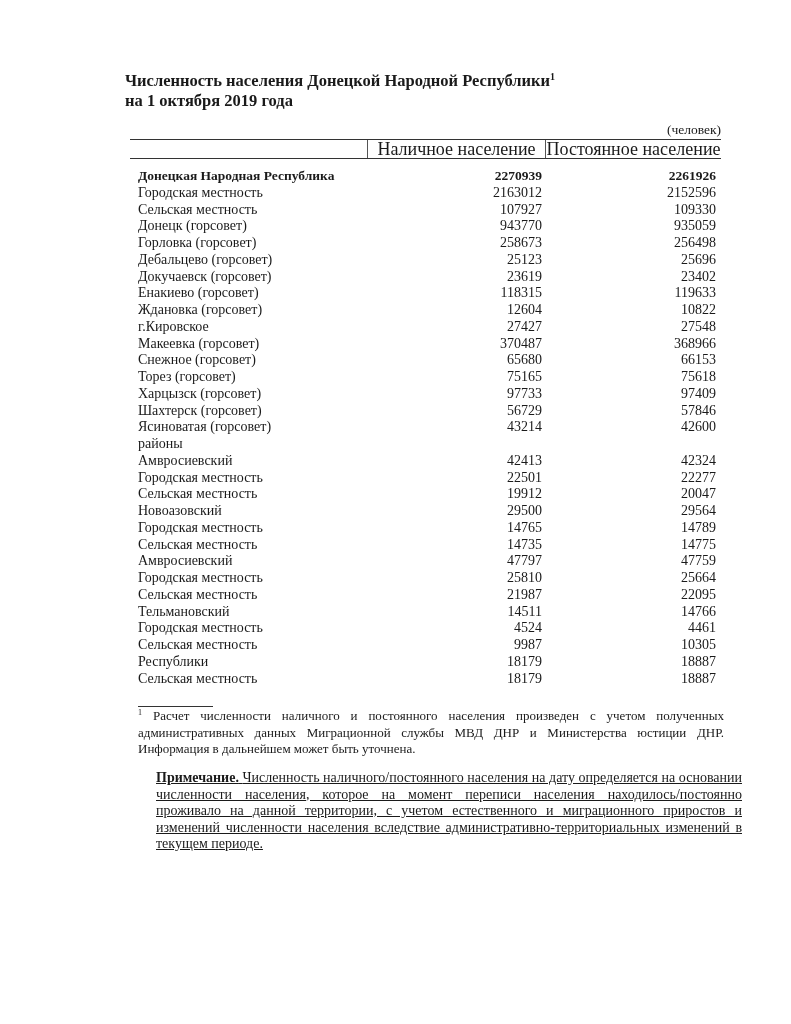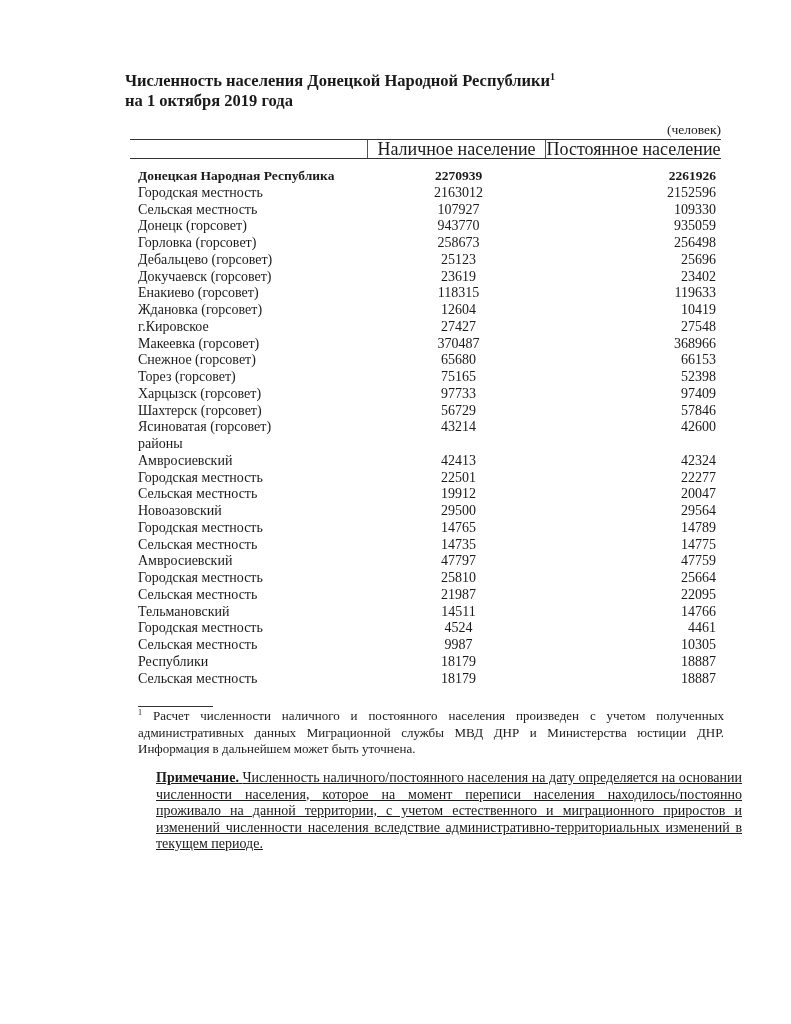--- a/index.html
+++ b/index.html
@@ -25,21 +25,21 @@
     font-size: 18px; line-height: 18px;
   }
   .hdr .c0 { width: 237px; border-right: 1px solid #555; }
   .hdr .c1 { width: 177px; text-align: center; border-right: 1px solid #555; }
   .hdr .c2 { flex: 1; text-align: center; }
   .rows { margin-top: 9px; }
   .row {
     display: flex; height: 16.75px; line-height: 16.75px; font-size: 14px;
   }
   .row .name { width: 237px; padding-left: 8px; white-space: nowrap; }
-  .row .v1 { width: 167px; text-align: center; padding-right: 10px; }
+  .row .v1 { width: 167px; text-align: right; padding-right: 10px; }
   .row .v2 { flex: 1; text-align: right; padding-right: 5px; }
   .row.bold { font-weight: bold; font-size: 13.5px; }
   .fn-rule {
     position: absolute; left: 138px; top: 706px; width: 75px; border-top: 1px solid #333;
   }
   .footnote {
     position: absolute; left: 138px; top: 708px; width: 586px;
     font-size: 13px; line-height: 16.5px; text-align: justify;
   }
   .footnote sup { font-size: 8px; vertical-align: 5px; line-height: 0; }
@@ -102,41 +102,41 @@
         <div class="v2">23402</div>
       </div>
       <div class="row">
         <div class="name">Енакиево (горсовет)</div>
         <div class="v1">118315</div>
         <div class="v2">119633</div>
       </div>
       <div class="row">
         <div class="name">Ждановка (горсовет)</div>
         <div class="v1">12604</div>
-        <div class="v2">10419</div>
+        <div class="v2">10822</div>
       </div>
       <div class="row">
         <div class="name">г.Кировское</div>
         <div class="v1">27427</div>
         <div class="v2">27548</div>
       </div>
       <div class="row">
         <div class="name">Макеевка (горсовет)</div>
         <div class="v1">370487</div>
         <div class="v2">368966</div>
       </div>
       <div class="row">
         <div class="name">Снежное (горсовет)</div>
         <div class="v1">65680</div>
         <div class="v2">66153</div>
       </div>
       <div class="row">
         <div class="name">Торез (горсовет)</div>
         <div class="v1">75165</div>
-        <div class="v2">52398</div>
+        <div class="v2">75618</div>
       </div>
       <div class="row">
         <div class="name">Харцызск (горсовет)</div>
         <div class="v1">97733</div>
         <div class="v2">97409</div>
       </div>
       <div class="row">
         <div class="name">Шахтерск (горсовет)</div>
         <div class="v1">56729</div>
         <div class="v2">57846</div>

